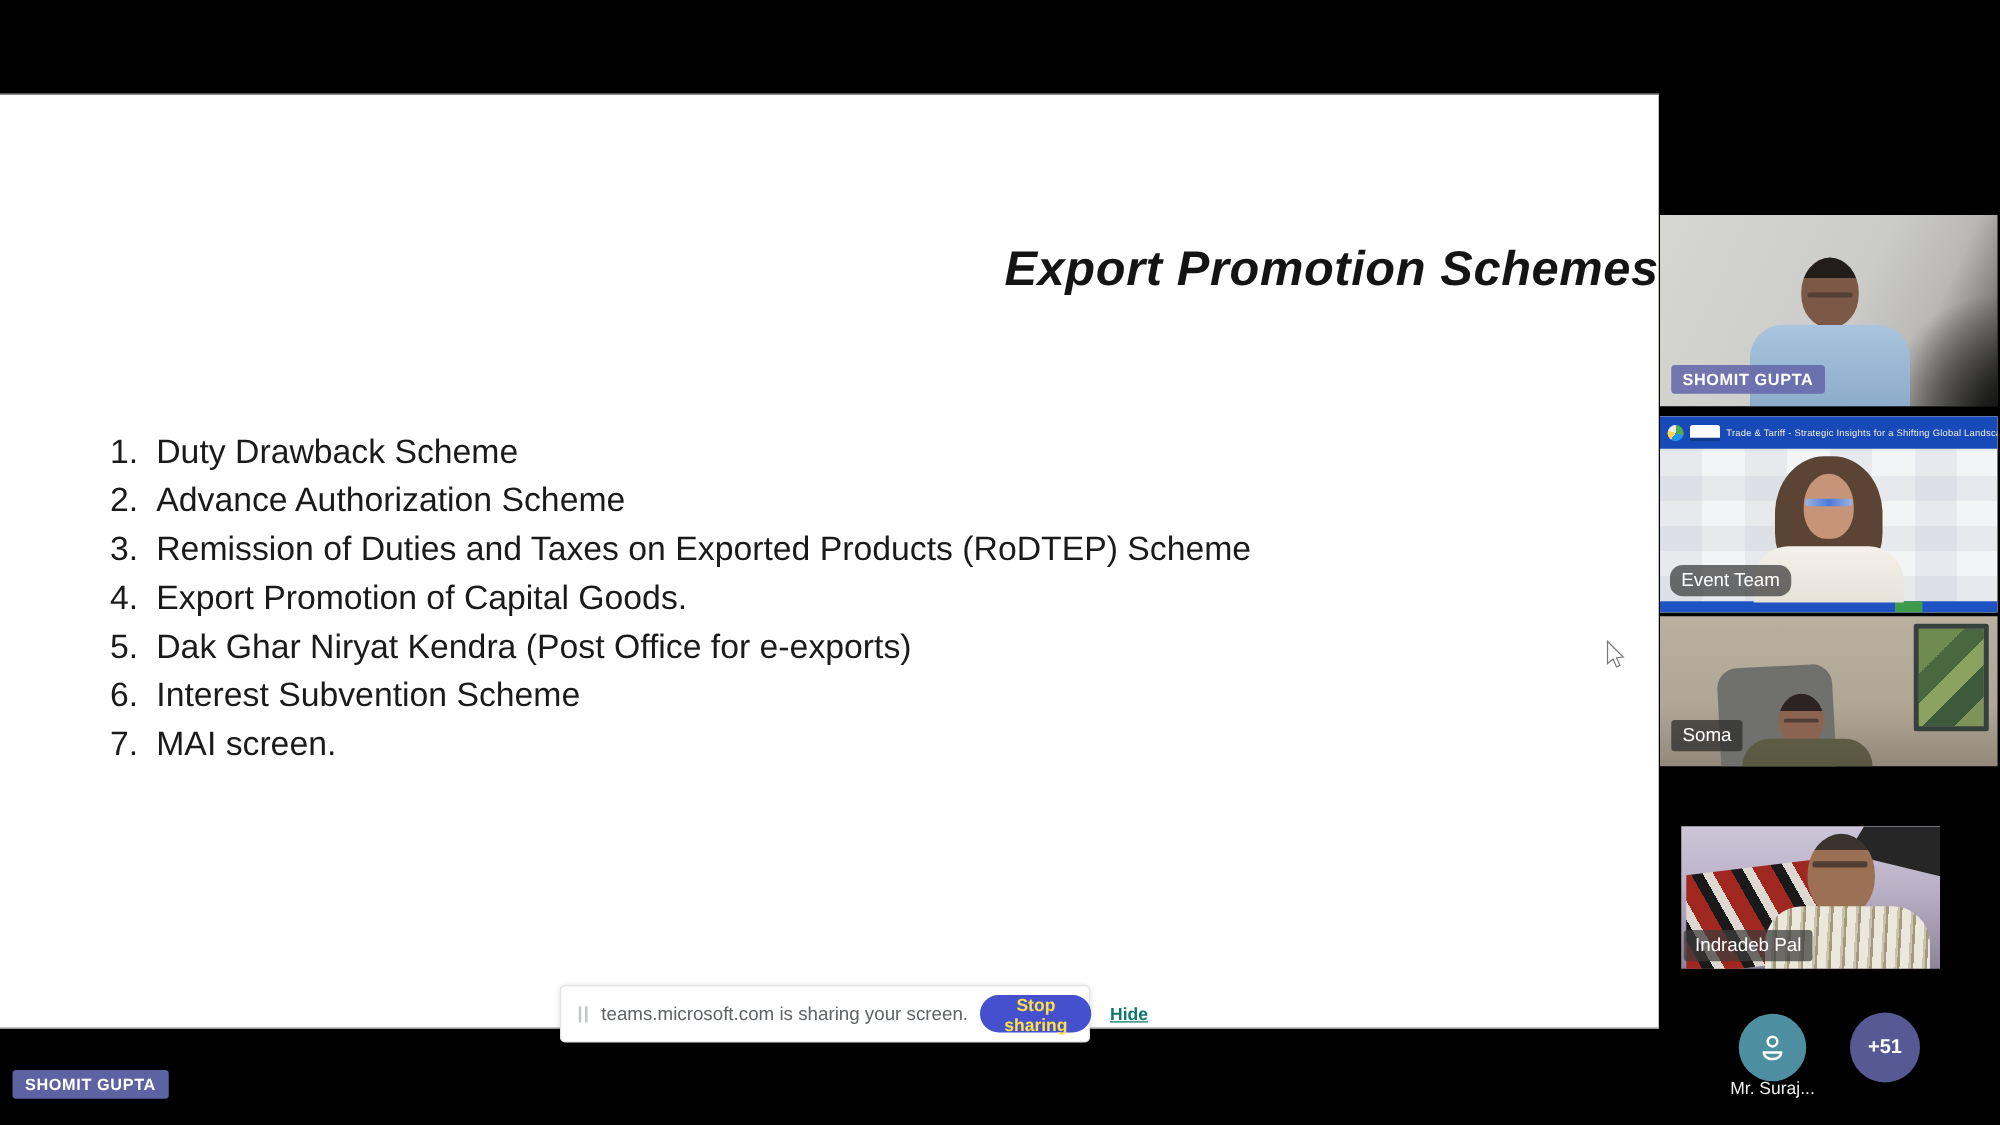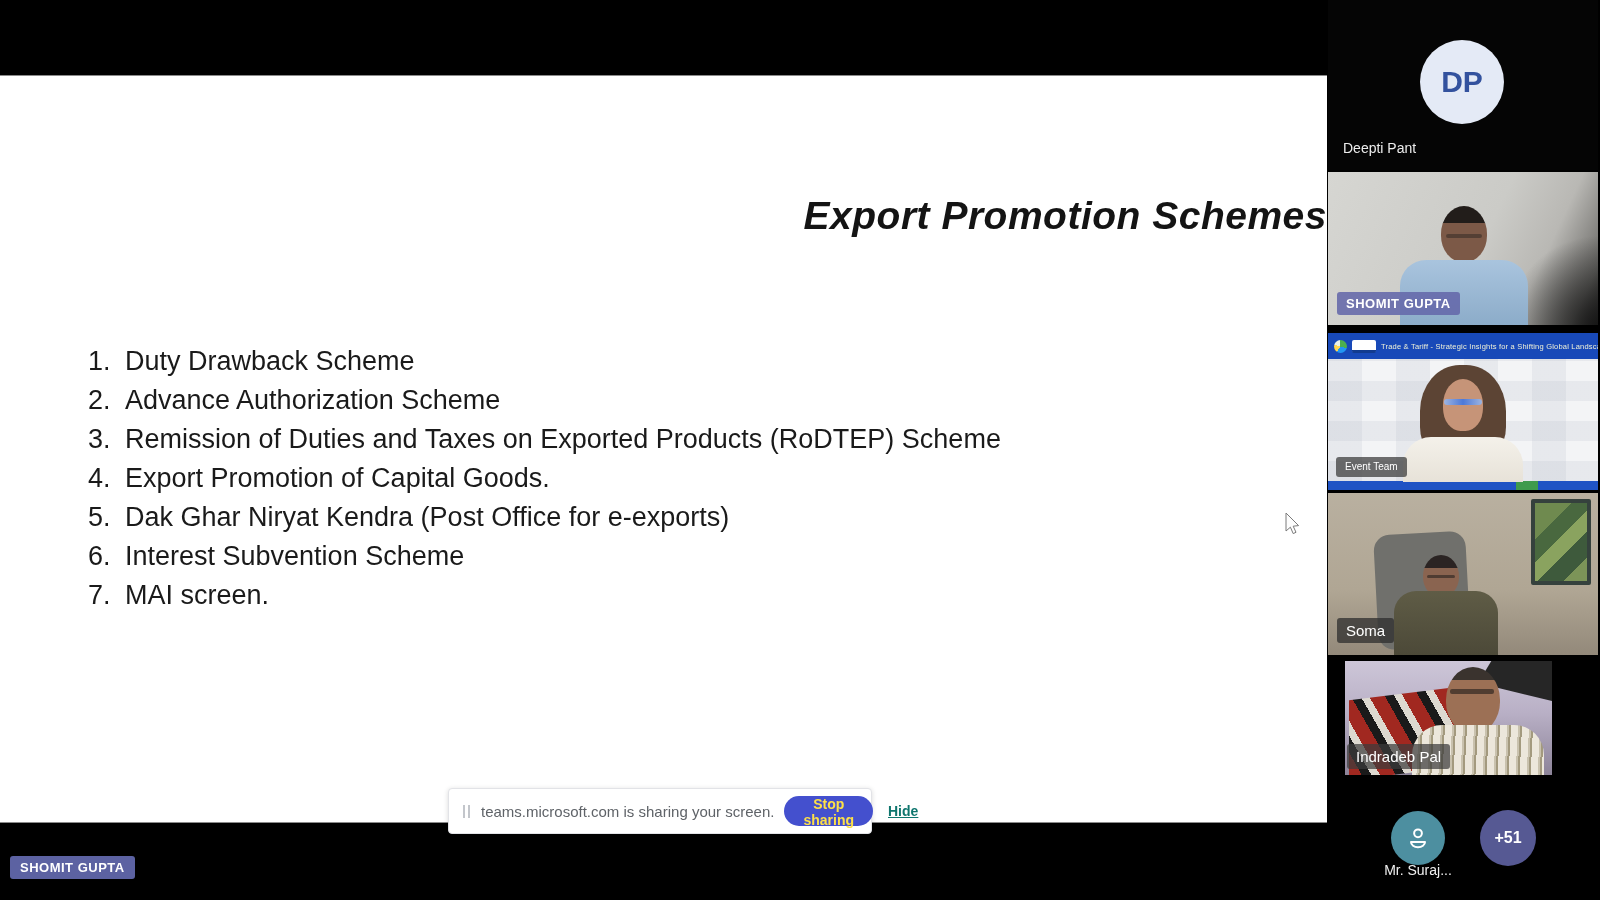--- a/index.html
+++ b/index.html
@@ -78,24 +78,24 @@
   .event-hair { left:92px; top:32px; width:86px; height:100px; position:absolute;
                 background:#5c4434; border-radius:46% 46% 38% 38%; }
   .event-face { left:115px; top:46px; width:40px; height:52px; position:absolute;
                 background:#c69478; border-radius:50% 50% 44% 44%; }
   .event-glasses { left:116px; top:66px; width:38px; height:6px; position:absolute;
                    background:linear-gradient(90deg,#9db4e0,#4d79d8,#9db4e0); border-radius:3px; }
   .event-body { left:75px; top:104px; width:120px; height:45px; position:absolute; z-index:1;
                 background:linear-gradient(180deg,#f4f1ea,#e7e2d8); border-radius:28px 28px 0 0; }
   .event-strip { position:absolute; left:0; bottom:0; width:270px; height:9px; background:#1f53c4; }
   .event-strip i { position:absolute; left:188px; top:0; width:22px; height:9px; background:#3f9b4c; }
-  .t-event .name-chip { left:8px; bottom:13px; background:rgba(55,55,55,.72); font-size:10px; z-index:2; }
-
-  
-  .t-soma { top:493px; height:162px;
+  .t-event .name-chip { left:8px; bottom:13px; background:rgba(55,55,55,.72); font-size:15px; z-index:2;border-radius:10px; }
+
+  
+  .t-soma { top:493px; height:120px;
             background:linear-gradient(180deg,#b9b0a0 0%,#b0a694 60%,#93897a 100%); }
   .soma-chair { position:absolute; left:48px; top:40px; width:92px; height:115px;
                 background:#70706c; border-radius:16px; transform:rotate(-3deg); }
   .soma-head { left:95px; top:62px; width:36px; height:42px;
                background:linear-gradient(180deg,#2b2423 0 32%,#8a6450 32%); }
   .soma-glasses { position:absolute; left:99px; top:82px; width:28px; height:3px;
                   background:rgba(20,20,20,.5); border-radius:2px; }
   .soma-body { left:66px; top:98px; width:104px; height:64px; z-index:1;
                background:linear-gradient(180deg,#5f5c46,#4c4938); border-radius:22px 22px 0 0; }
   .painting { position:absolute; right:7px; top:6px; width:60px; height:86px;
@@ -183,26 +183,20 @@
 </div>
 
 <div class="cursor">
   <svg width="20" height="26" viewBox="0 0 20 26">
     <path d="M3 1 L3 19 L7.4 15.2 L10.2 21.6 L13 20.3 L10.2 14.2 L15.6 13.6 Z" fill="#fdfdfd" stroke="#7a7a7a" stroke-width="1"></path>
   </svg>
 </div>
 
 <aside class="sidebar">
 
-  <div class="tile t-deepti">
-    <div class="dp-circle">
-      <span>DP</span>
-    </div>
-    <span class="name-chip">Deepti Pant</span>
-  </div>
 
   <div class="tile t-shomit">
     <div class="p-head shomit-head"></div>
     <div class="shomit-glasses"></div>
     <div class="p-body shomit-body"></div>
     <span class="name-chip">SHOMIT GUPTA</span>
   </div>
 
   <div class="tile t-event">
     <div class="wm"></div>

